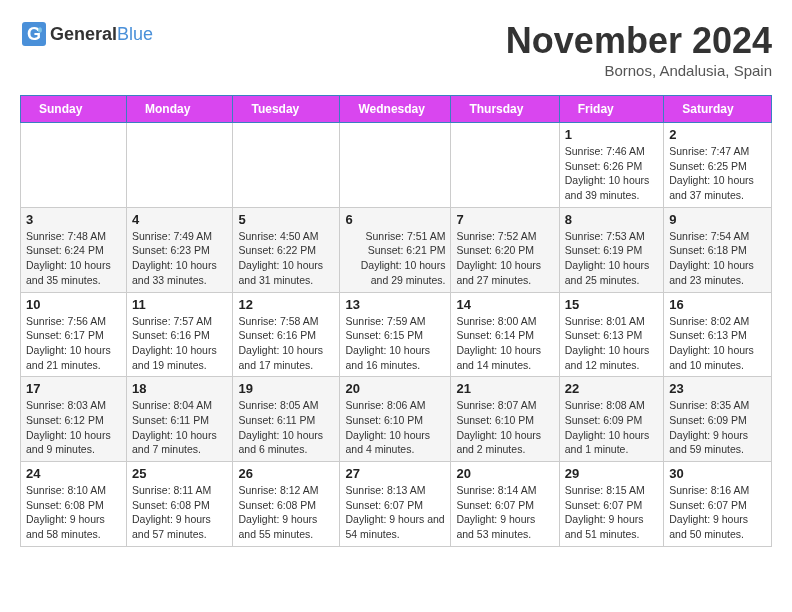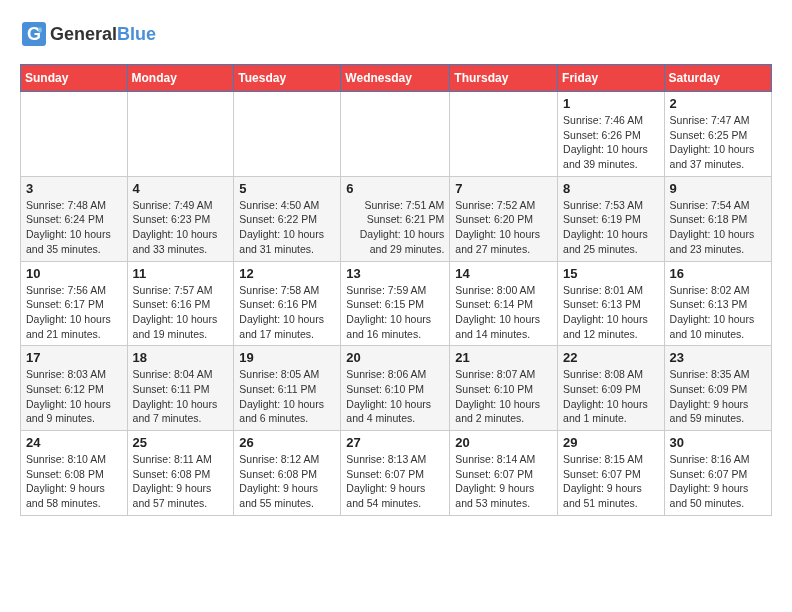--- a/index.html
+++ b/index.html
@@ -20,21 +20,21 @@
       display: flex;
       align-items: center;
     }
     .logo-text-general {
       font-size: 18px;
       font-weight: bold;
       color: #333;
     }
     .logo-text-blue {
       font-size: 18px;
-      font-weight: bold;
+      font-weight: normal;
       color: #4a90d9;
     }
     .logo-icon {
       width: 28px;
       height: 28px;
       margin-right: 2px;
     }
     .title-section {
       text-align: right;
     }
@@ -46,24 +46,24 @@
     .calendar-subtitle {
       font-size: 15px;
       color: #555;
     }
     table {
       width: 100%;
       border-collapse: collapse;
       font-size: 11px;
     }
     thead tr th {
-      background-color: #ef4444;
+      background-color: #d946ef;
       color: white;
       text-align: left;
-      padding: 6px 4px;
+      padding: 6px 18px;
       font-size: 12px;
       font-weight: bold;
       border: 1px solid #3a7fc1;
     }
     tbody tr td {
       border: 1px solid #ccc;
       vertical-align: top;
       padding: 4px 5px;
       height: 80px;
       width: 113px;
@@ -96,20 +96,24 @@
     <svg class="logo-icon" viewBox="0 0 28 28">
       <rect x="2" y="2" width="24" height="24" rx="3" fill="#4a90d9"></rect>
       <text x="14" y="20" text-anchor="middle" font-size="18" font-weight="bold" fill="white">G</text>
 
       <path d="M18 8 Q22 6 22 10 Q22 14 18 12 L18 8" fill="#87ceeb" opacity="0.8"></path>
     </svg>
     <div>
       <span class="logo-text-general">General</span><span class="logo-text-blue">Blue</span>
     </div>
   </div>
+  <div class="title-section">
+    <div class="calendar-title">November 2024</div>
+    <div class="calendar-subtitle">Bornos, Andalusia, Spain</div>
+  </div>
 </div>
 
 <table>
   <thead>
     <tr id="days-header">
         <th>Sunday</th>
         <th>Monday</th>
         <th>Tuesday</th>
         <th>Wednesday</th>
         <th>Thursday</th>

